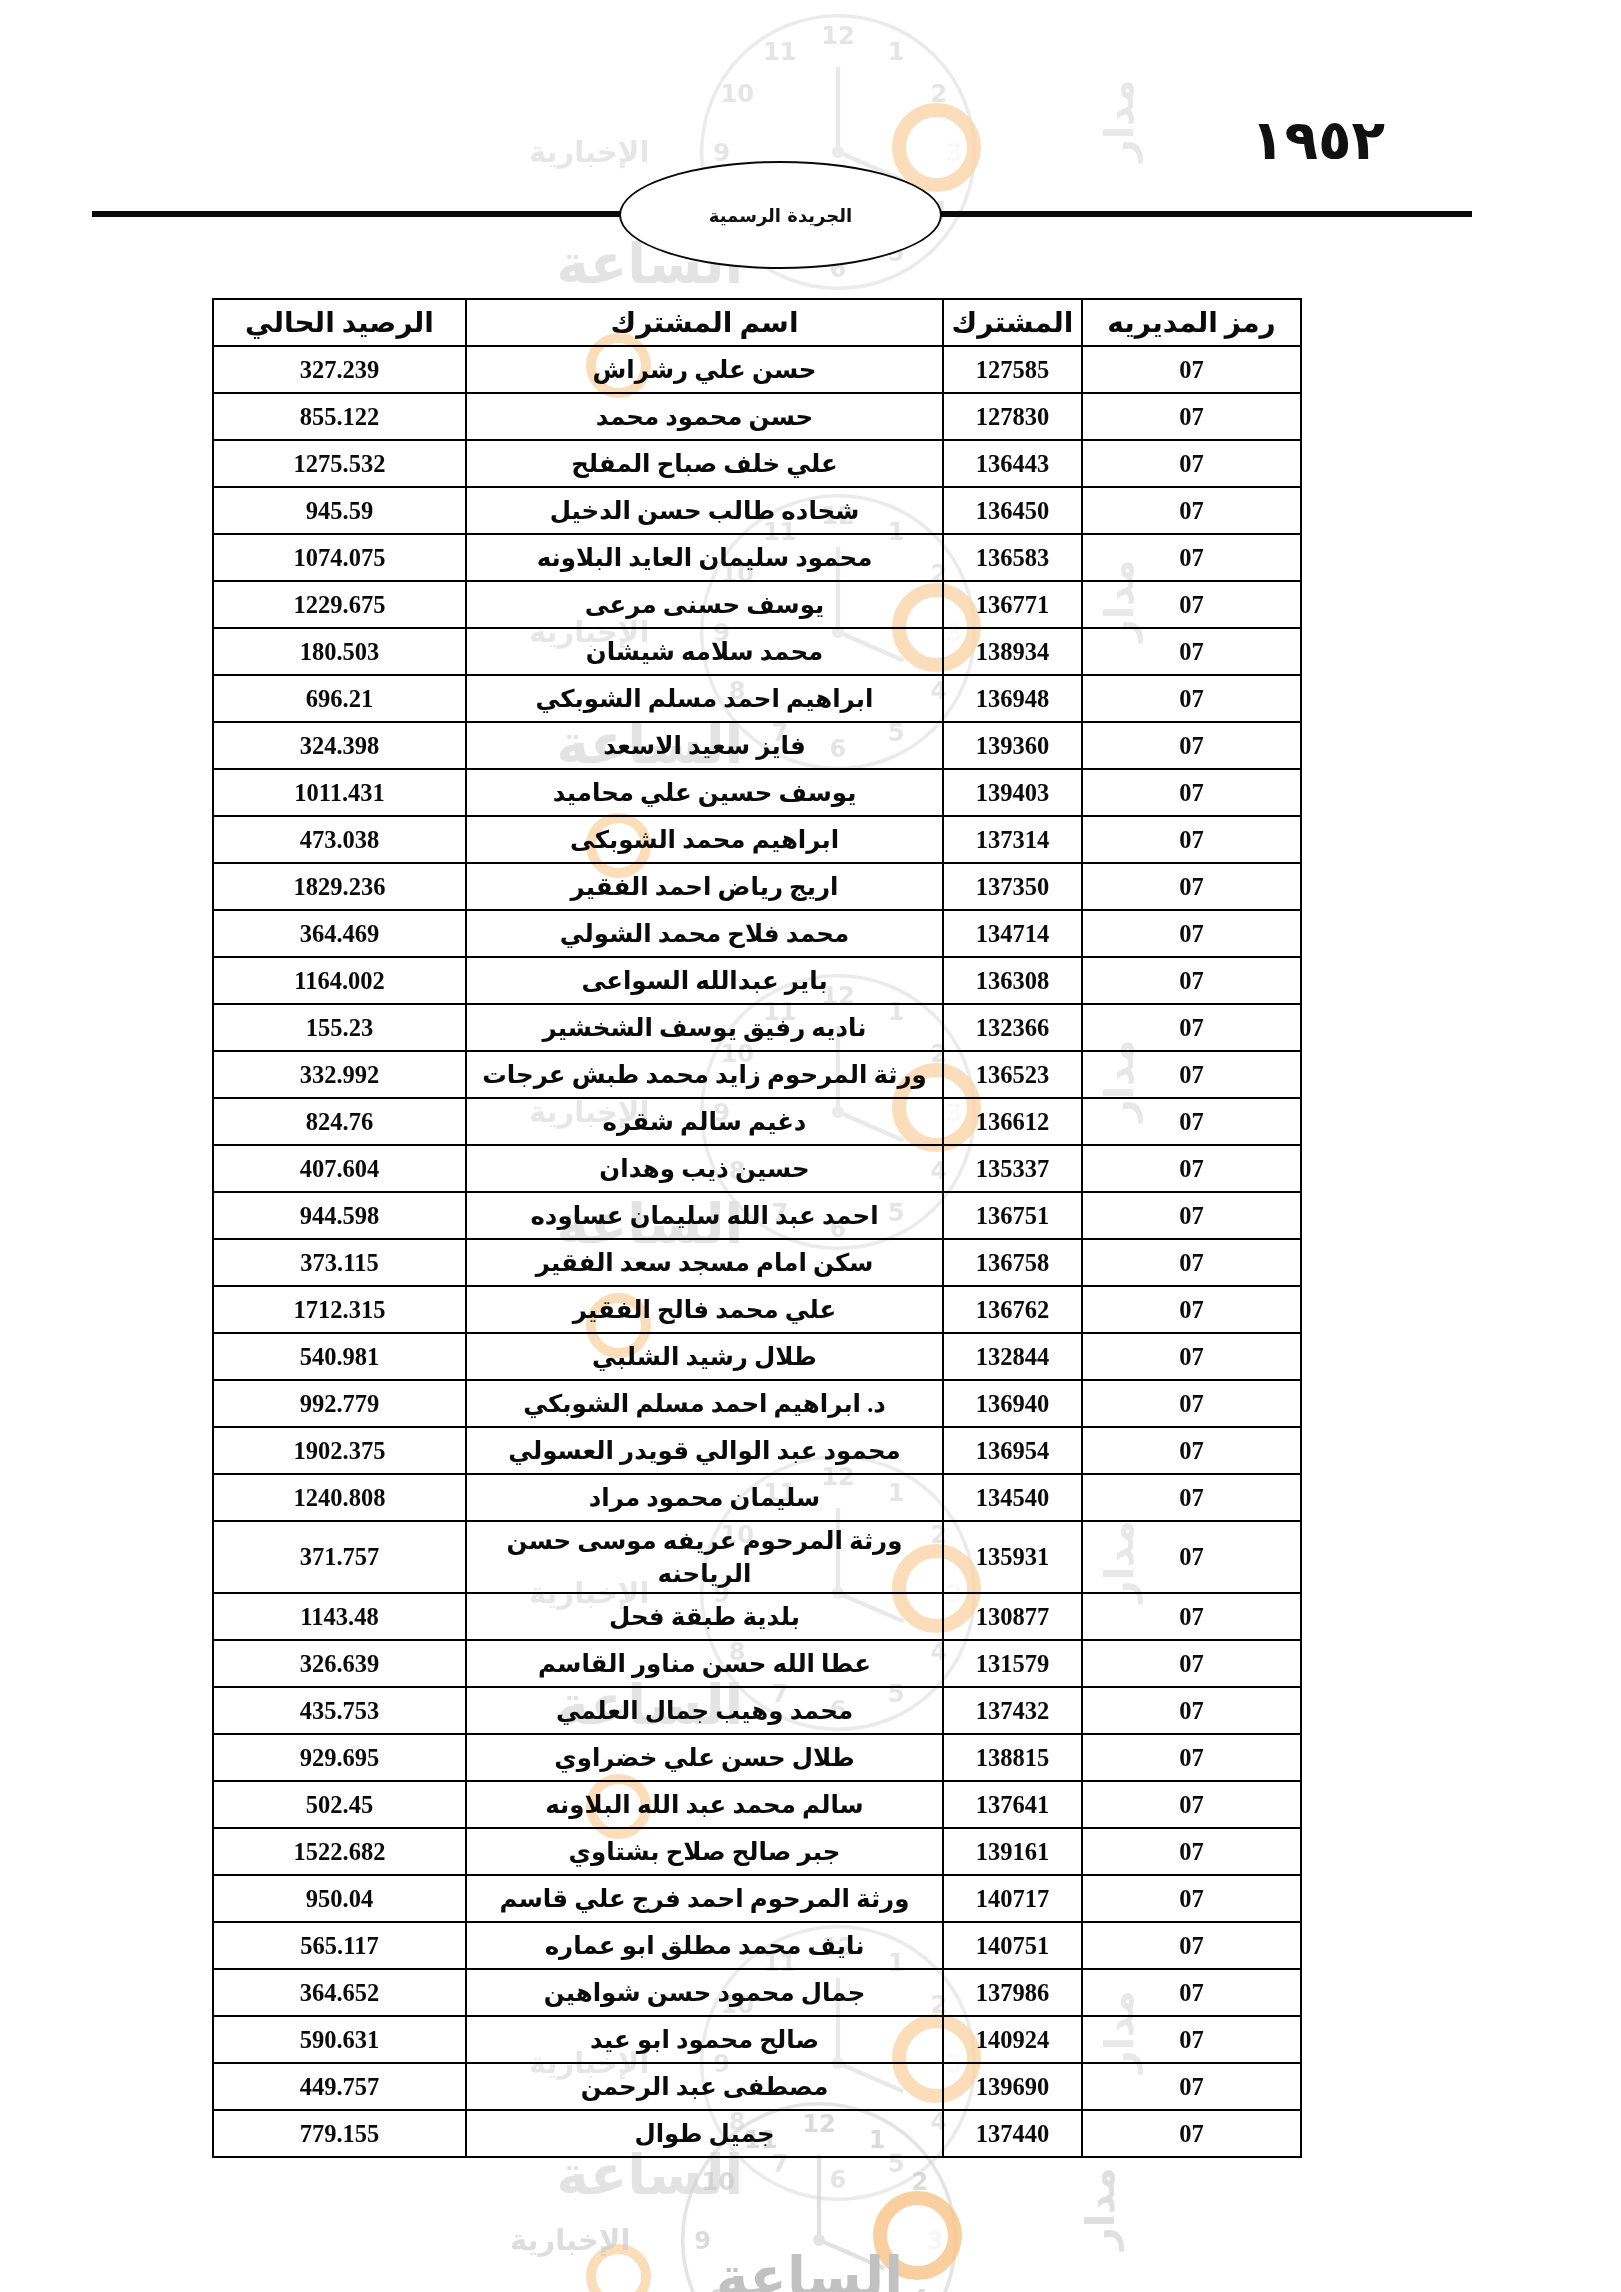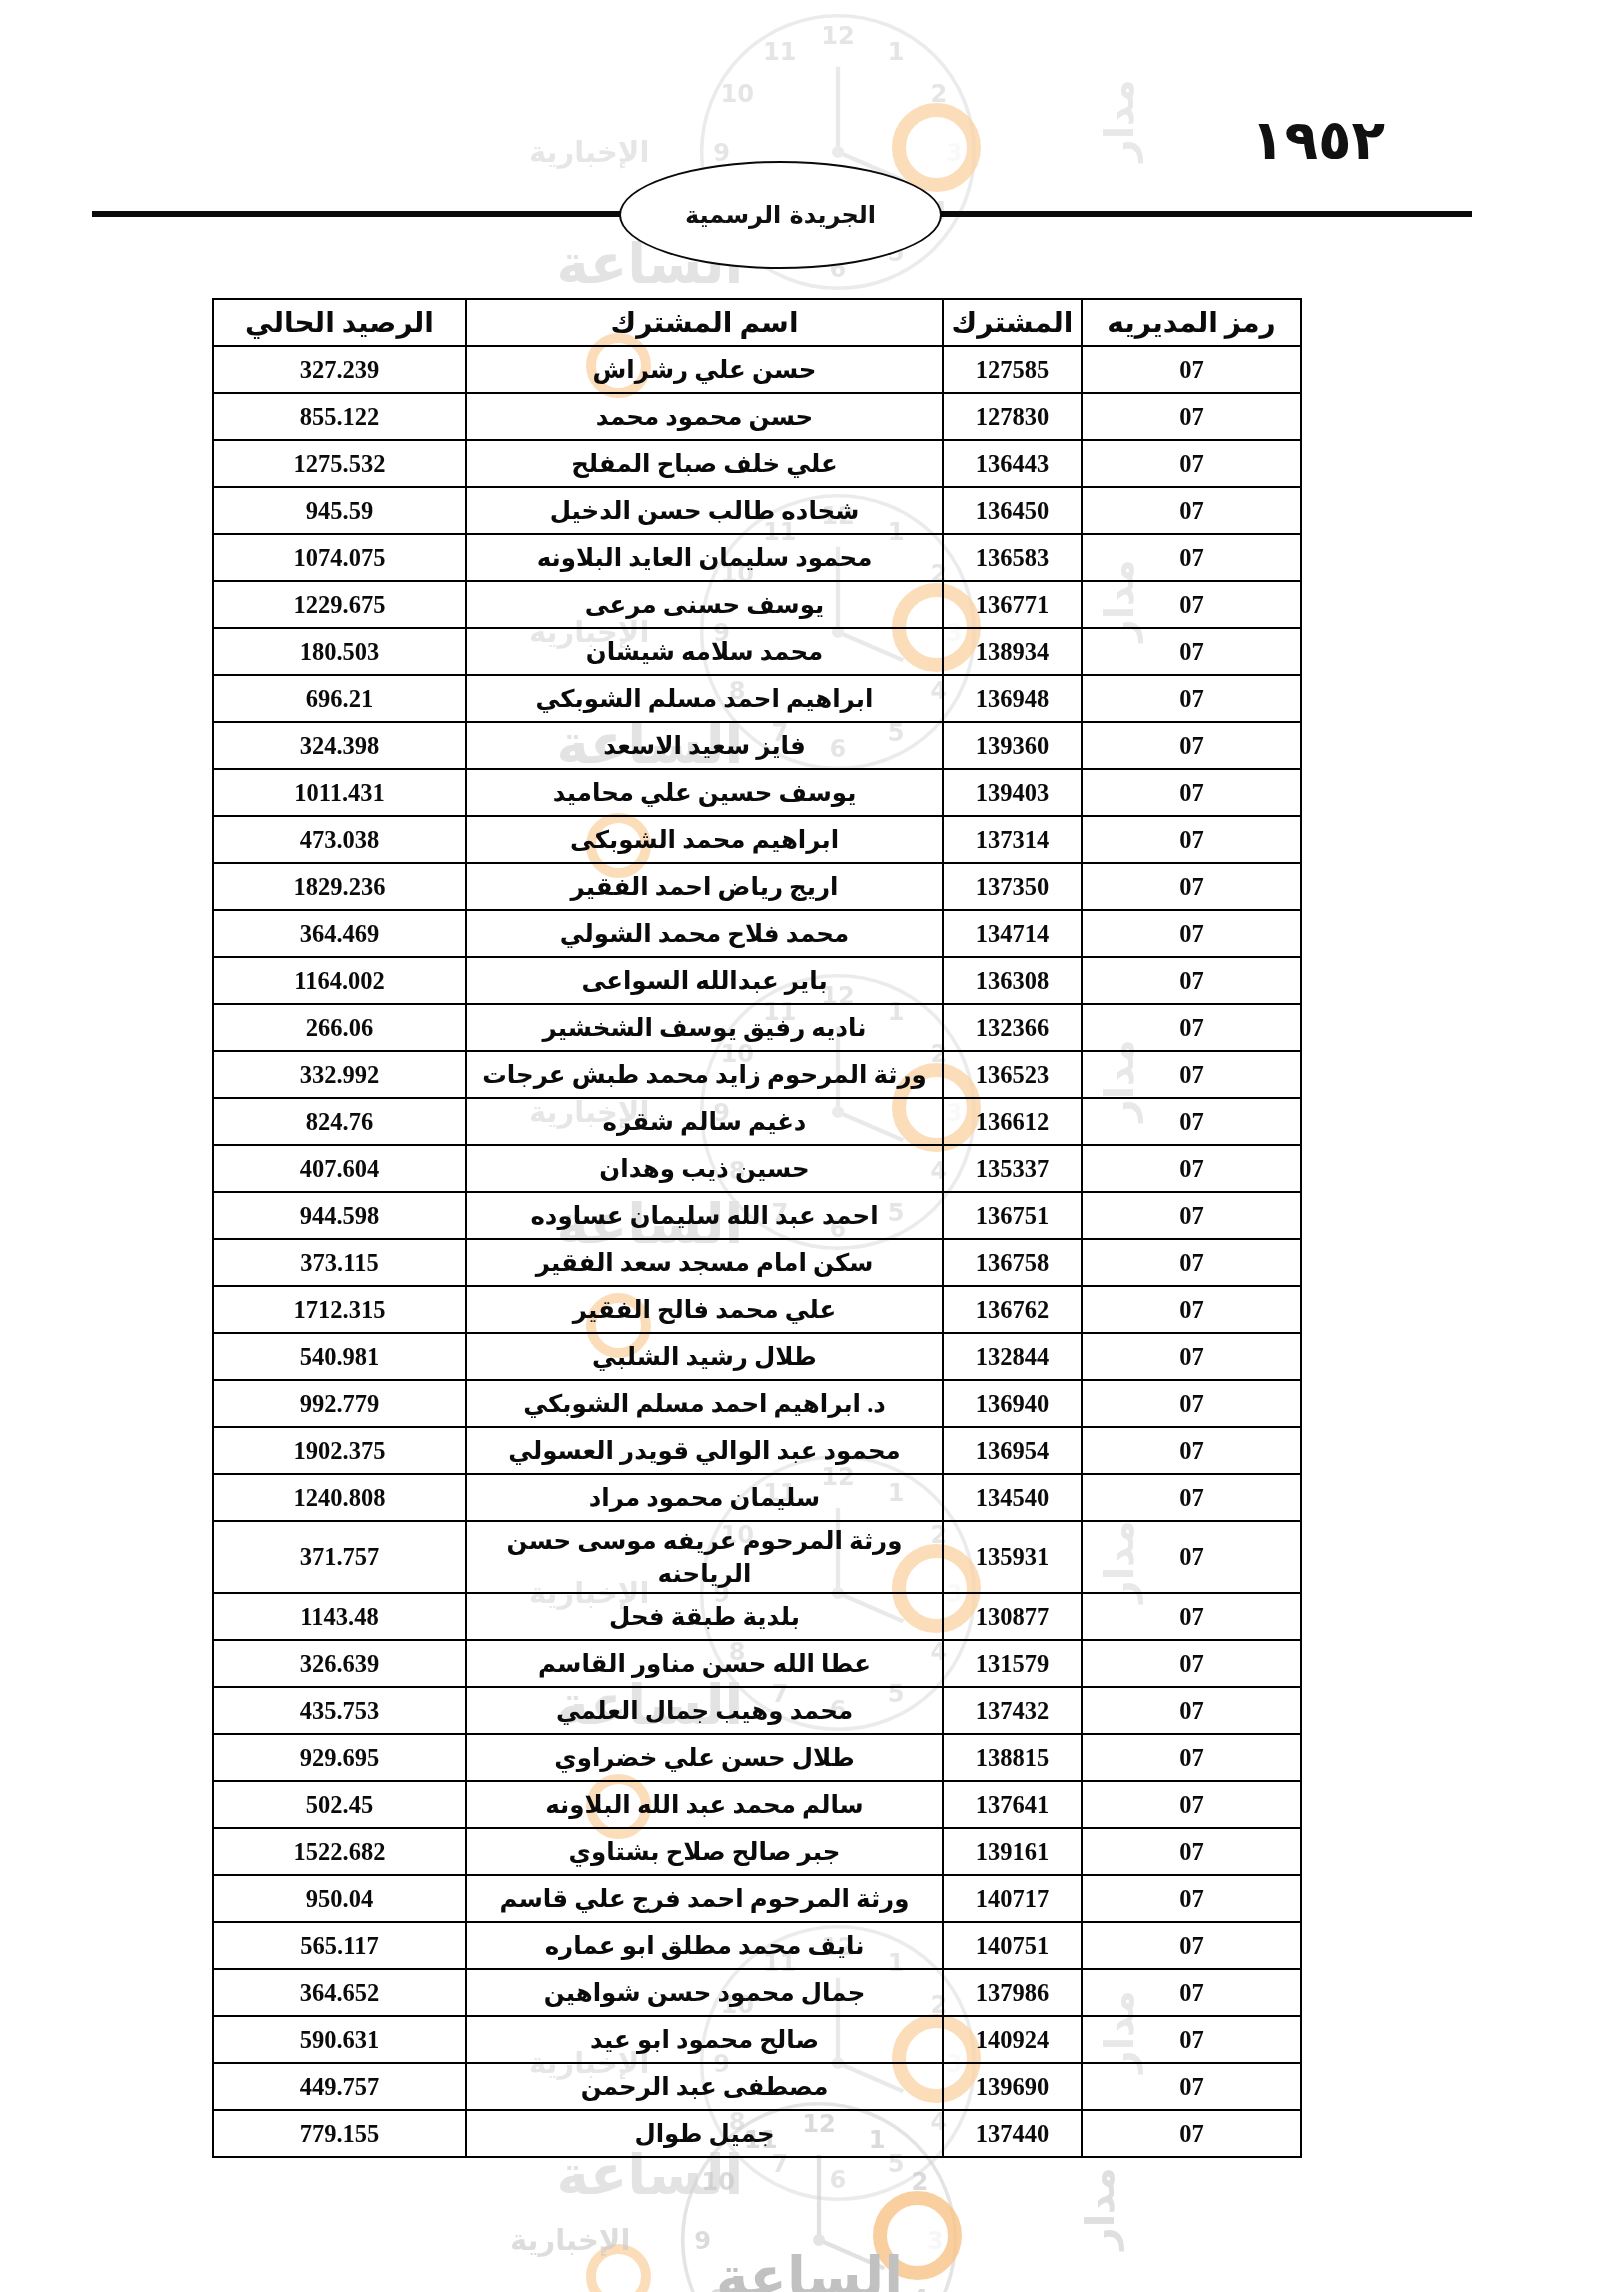--- a/index.html
+++ b/index.html
@@ -43,21 +43,21 @@
   }
   .header-oval {
     position: absolute; z-index: 2;
     left: 619px; top: 161px; width: 319px; height: 104px;
     background: #ffffff;
     border: 2.9px solid #0a0a0a;
     border-radius: 50%;
     display: flex; align-items: center; justify-content: center;
     direction: rtl;
   }
-  .header-oval span { font-size: 24px; font-weight: bold; color: #111; }
+  .header-oval span { font-size: 18px; font-weight: bold; color: #111; }
 
   
   table.subs {
     position: absolute; z-index: 2;
     left: 212px; top: 298px; width: 1088px;
     border-collapse: collapse;
     table-layout: fixed;
     direction: rtl;
     background: transparent;
     font-family: "Liberation Serif", "DejaVu Sans", serif;
@@ -336,21 +336,21 @@
         <tr>
           <td class="col-code">07</td>
           <td class="col-subscriber">136308</td>
           <td class="col-name">باير عبدالله السواعى</td>
           <td class="col-balance">1164.002</td>
         </tr>
         <tr>
           <td class="col-code">07</td>
           <td class="col-subscriber">132366</td>
           <td class="col-name">ناديه رفيق يوسف الشخشير</td>
-          <td class="col-balance">266.06</td>
+          <td class="col-balance">155.23</td>
         </tr>
         <tr>
           <td class="col-code">07</td>
           <td class="col-subscriber">136523</td>
           <td class="col-name">ورثة المرحوم زايد محمد طبش عرجات</td>
           <td class="col-balance">332.992</td>
         </tr>
         <tr>
           <td class="col-code">07</td>
           <td class="col-subscriber">136612</td>

